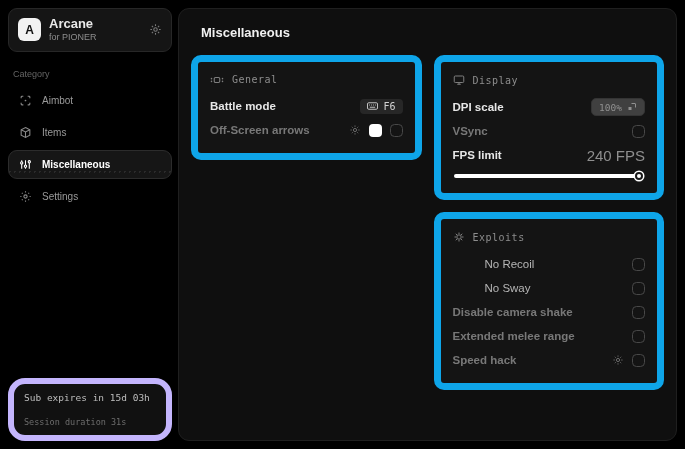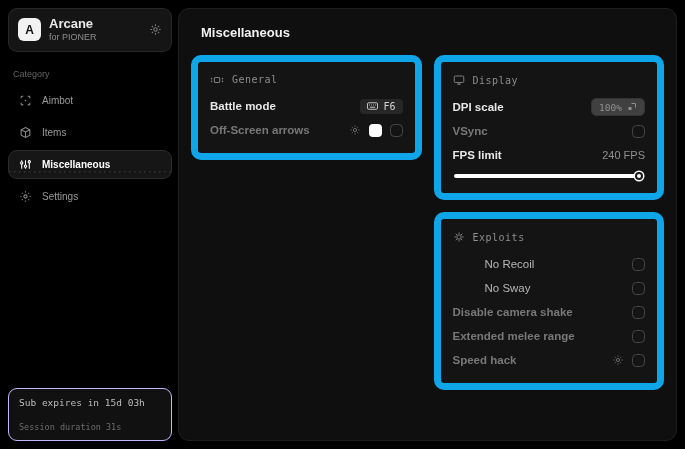--- a/index.html
+++ b/index.html
@@ -20,22 +20,22 @@
   .brand-gear { margin-left: auto; color: #7a7a7a; display: flex; }
   .category { margin: 17px 5px 7px; font-size: 9px; color: #646464; }
   .nav-item { display: flex; align-items: center; gap: 10px; padding: 7px 9px;
     margin-bottom: 3px; border: 1px solid transparent; border-radius: 9px;
     color: #9a9a9a; font-size: 10px; cursor: pointer; }
   .nav-item .nav-ico { display: flex; color: #8a8a8a; width: 14px; justify-content: center; }
   .nav-item.active { background: #161616; border-color: #2c2c2c; color: #fff; font-weight: 700;
     background-image: radial-gradient(#2b2b2b 1px, transparent 1px);
     background-size: 5px 5px; background-position: 118px 18px; background-repeat: repeat-x; }
   .nav-item.active .nav-ico { color: #fff; }
-  .side-footer { margin-top: auto; background: #111; border: 1px solid #c4b5fd;
-    border-radius: 9px; padding: 8px 10px; }
+  .side-footer { margin-top: auto; background: #111; border: 6px solid #c4b5fd;
+    border-radius: 17px; padding: 8px 10px; }
   .side-footer .l1 { font-family: "DejaVu Sans Mono", monospace; font-size: 9.5px; color: #bdbdbd; }
   .side-footer .l2 { font-family: "DejaVu Sans Mono", monospace; font-size: 8.5px; color: #6d6d6d; margin-top: 14px; }
 
   
   .main { flex: 1; background: #0f0f0f; border: 1px solid #1f1f1f; border-radius: 11px;
     padding: 14px 12px; display: flex; flex-direction: column; }
   .main-title { font-size: 13px; font-weight: 700; color: #f1f1f1; margin: 2px 0 15px 10px; }
   .cols { display: flex; gap: 12px; align-items: flex-start; }
   .col { flex: 1; display: flex; flex-direction: column; gap: 12px; min-width: 0; }
   .card { background: #141414; border: 7px solid #0ea5e9; border-radius: 10px;
@@ -54,21 +54,21 @@
     border-radius: 4px; padding: 2px 7px; font-family: "DejaVu Sans Mono", monospace;
     font-size: 10px; color: #d2d2d2; cursor: pointer; }
   .keybind svg { display: block; }
   .checkbox { width: 13px; height: 13px; border: 1.5px solid #484848; border-radius: 4.5px;
     background: transparent; cursor: pointer; flex: none; }
   .swatch { width: 13px; height: 13px; border-radius: 4px; background: #fff; cursor: pointer; flex: none; }
   .row-gear { display: flex; color: #6b6b6b; cursor: pointer; }
   .dpi-badge { display: inline-flex; align-items: center; gap: 5px; background: #404040;
     border: 1px solid #343434; border-radius: 5px; padding: 2.5px 7px;
     font-family: "DejaVu Sans Mono", monospace; font-size: 9.5px; color: #909090; cursor: pointer; }
-  .fps-value { font-size: 11px; color: #8f8f8f; }
+  .fps-value { font-size: 15px; color: #8f8f8f; }
   .slider { position: relative; height: 10px; margin: 4px 1px 1px; cursor: pointer; }
   .slider .track { position: absolute; top: 3px; left: 0; right: 0; height: 4px;
     border-radius: 3px; background: #2c2c2c; }
   .slider .fill { position: absolute; top: 3px; left: 0; height: 4px;
     border-radius: 3px; background: #fff; }
   .slider .handle { position: absolute; top: 1px; width: 8px; height: 8px; border-radius: 50%;
     background: #fff; border: 2.5px solid #181818; transform: translateX(-50%);
     box-shadow: 0 0 0 1.5px #fff; }
 </style>
 </head>

